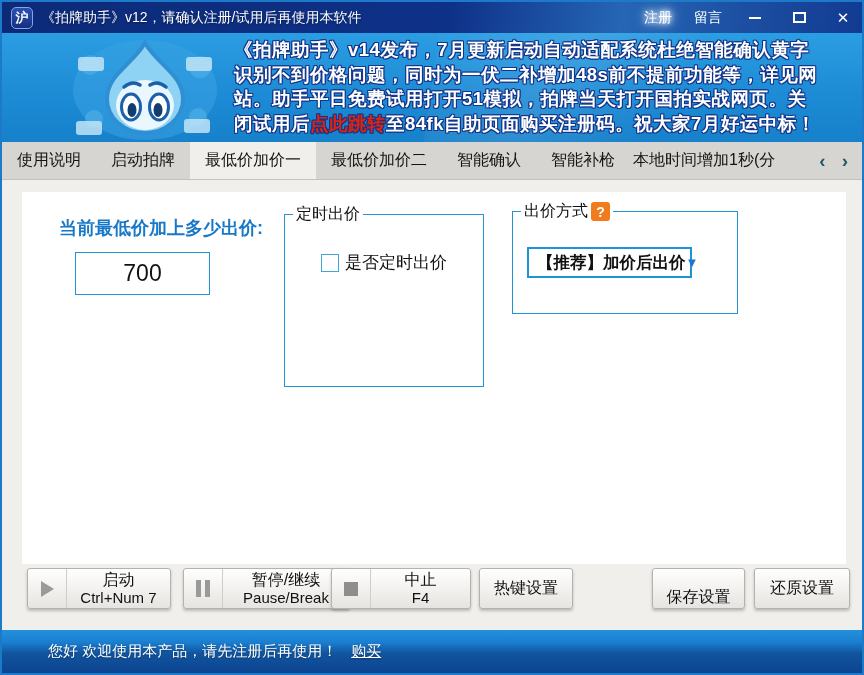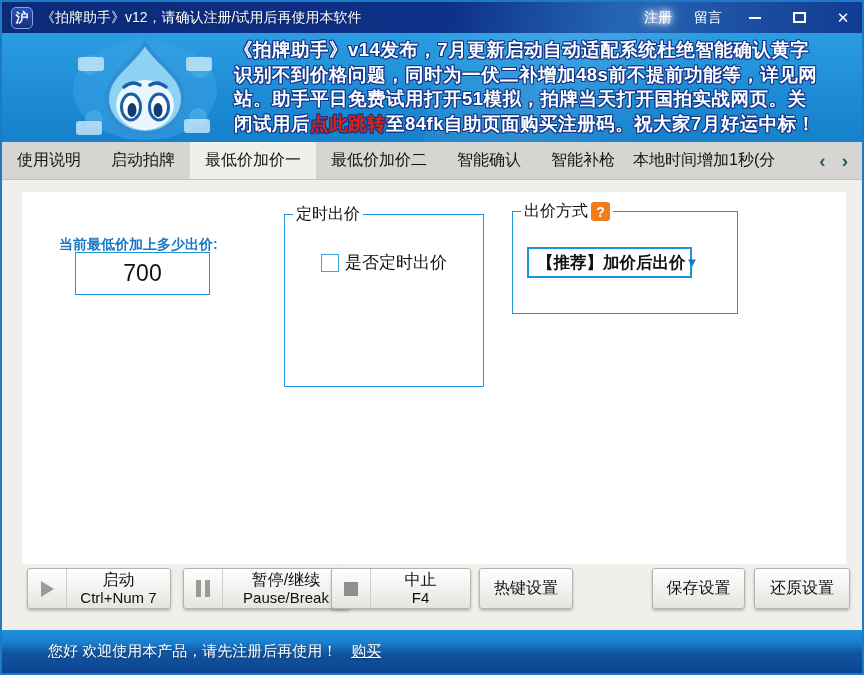--- a/index.html
+++ b/index.html
@@ -44,21 +44,21 @@
   .tab.active { background:#f1efec; }
   .tab.clipped { max-width:152px; overflow:hidden; padding-left:10px; }
   .tab.clipped span { margin-left:-7px; }
   .tab-scrollers { margin-left:auto; display:flex; align-items:center; gap:8px; padding-right:10px; }
   .scroller { font-size:19px; font-weight:bold; color:#27566c; cursor:pointer; padding:0 4px; }
 
   
   .content { position:absolute; left:0; top:178px; width:860px; height:450px; background:#f1efec; }
   .panel { position:absolute; left:20px; top:12px; width:824px; height:372px; background:#fff; }
 
-  .bid-label { position:absolute; left:37px; top:44px; font-size:14px; font-weight:bold; color:#1878c8; }
+  .bid-label { position:absolute; left:37px; top:24px; font-size:18px; font-weight:bold; color:#1878c8; }
   .bid-input { position:absolute; left:53px; top:60px; width:135px; height:43px; border:1.5px solid #2094d6;
     font-family:"Liberation Sans","DejaVu Sans",sans-serif; font-size:23px; color:#111; text-align:center; background:#fff; outline:none; }
 
   .groupbox { position:absolute; border:1.5px solid #2094d6; background:#fff; }
   .group-timed { left:262px; top:22px; width:200px; height:173px; }
   .group-method { left:490px; top:19px; width:226px; height:103px; }
   .group-title { position:absolute; top:-11px; left:8px; background:#fff; padding:0 3px; font-size:16px; color:#111; display:flex; align-items:center; gap:3px; white-space:nowrap; }
   .help-icon { width:19px; height:19px; background:#f07c1e; border-radius:3px; color:#fff; font-size:14px; font-weight:bold;
     display:flex; align-items:center; justify-content:center; cursor:pointer; }
 
@@ -82,21 +82,21 @@
   .btn-single { width:100%; text-align:center; font-size:16px; color:#111; }
   .play-glyph { width:0; height:0; border-left:13px solid #9a9a96; border-top:8px solid transparent; border-bottom:8px solid transparent; }
   .pause-glyph { display:flex; gap:4px; }
   .pause-glyph i { display:block; width:5px; height:17px; background:#9a9a96; }
   .stop-glyph { width:14px; height:14px; background:#8e8e8a; }
 
   .btn-start { left:25px; width:144px; }
   .btn-pause { left:181px; width:167px; }
   .btn-stop  { left:329px; width:140px; }
   .btn-hotkey { left:477px; width:94px; }
-  .btn-save { left:650px; width:93px; }
+  .btn-save { left:650px; width:93px;align-items:flex-end; }
   .btn-restore { left:752px; width:96px; }
 
   
   .statusbar { position:absolute; left:0; top:628px; width:860px; height:43px;
     background:linear-gradient(180deg,#2191dc 0%,#1b7fd0 28%,#11549e 55%,#0d4492 100%);
     display:flex; align-items:center; color:#fff; }
   .status-text { margin-left:46px; font-size:15px; text-shadow:0 1px 2px rgba(0,0,0,.35); }
   .buy-link { margin-left:14px; font-size:15px; color:#fff; text-decoration:underline; cursor:pointer; text-shadow:0 1px 2px rgba(0,0,0,.35); }
 </style>
 </head>

